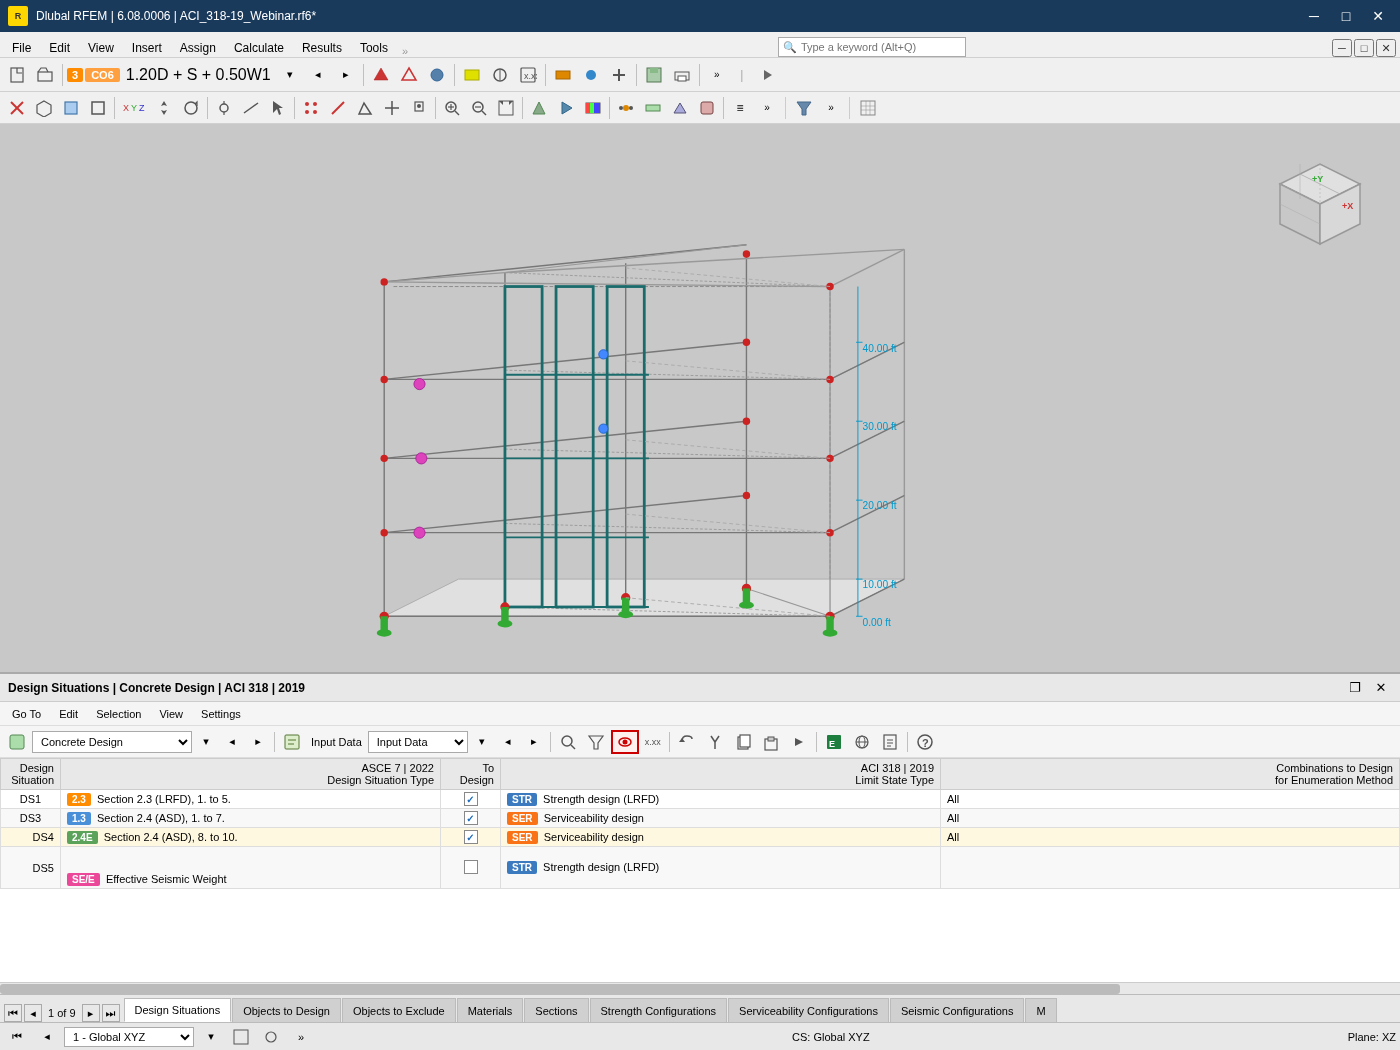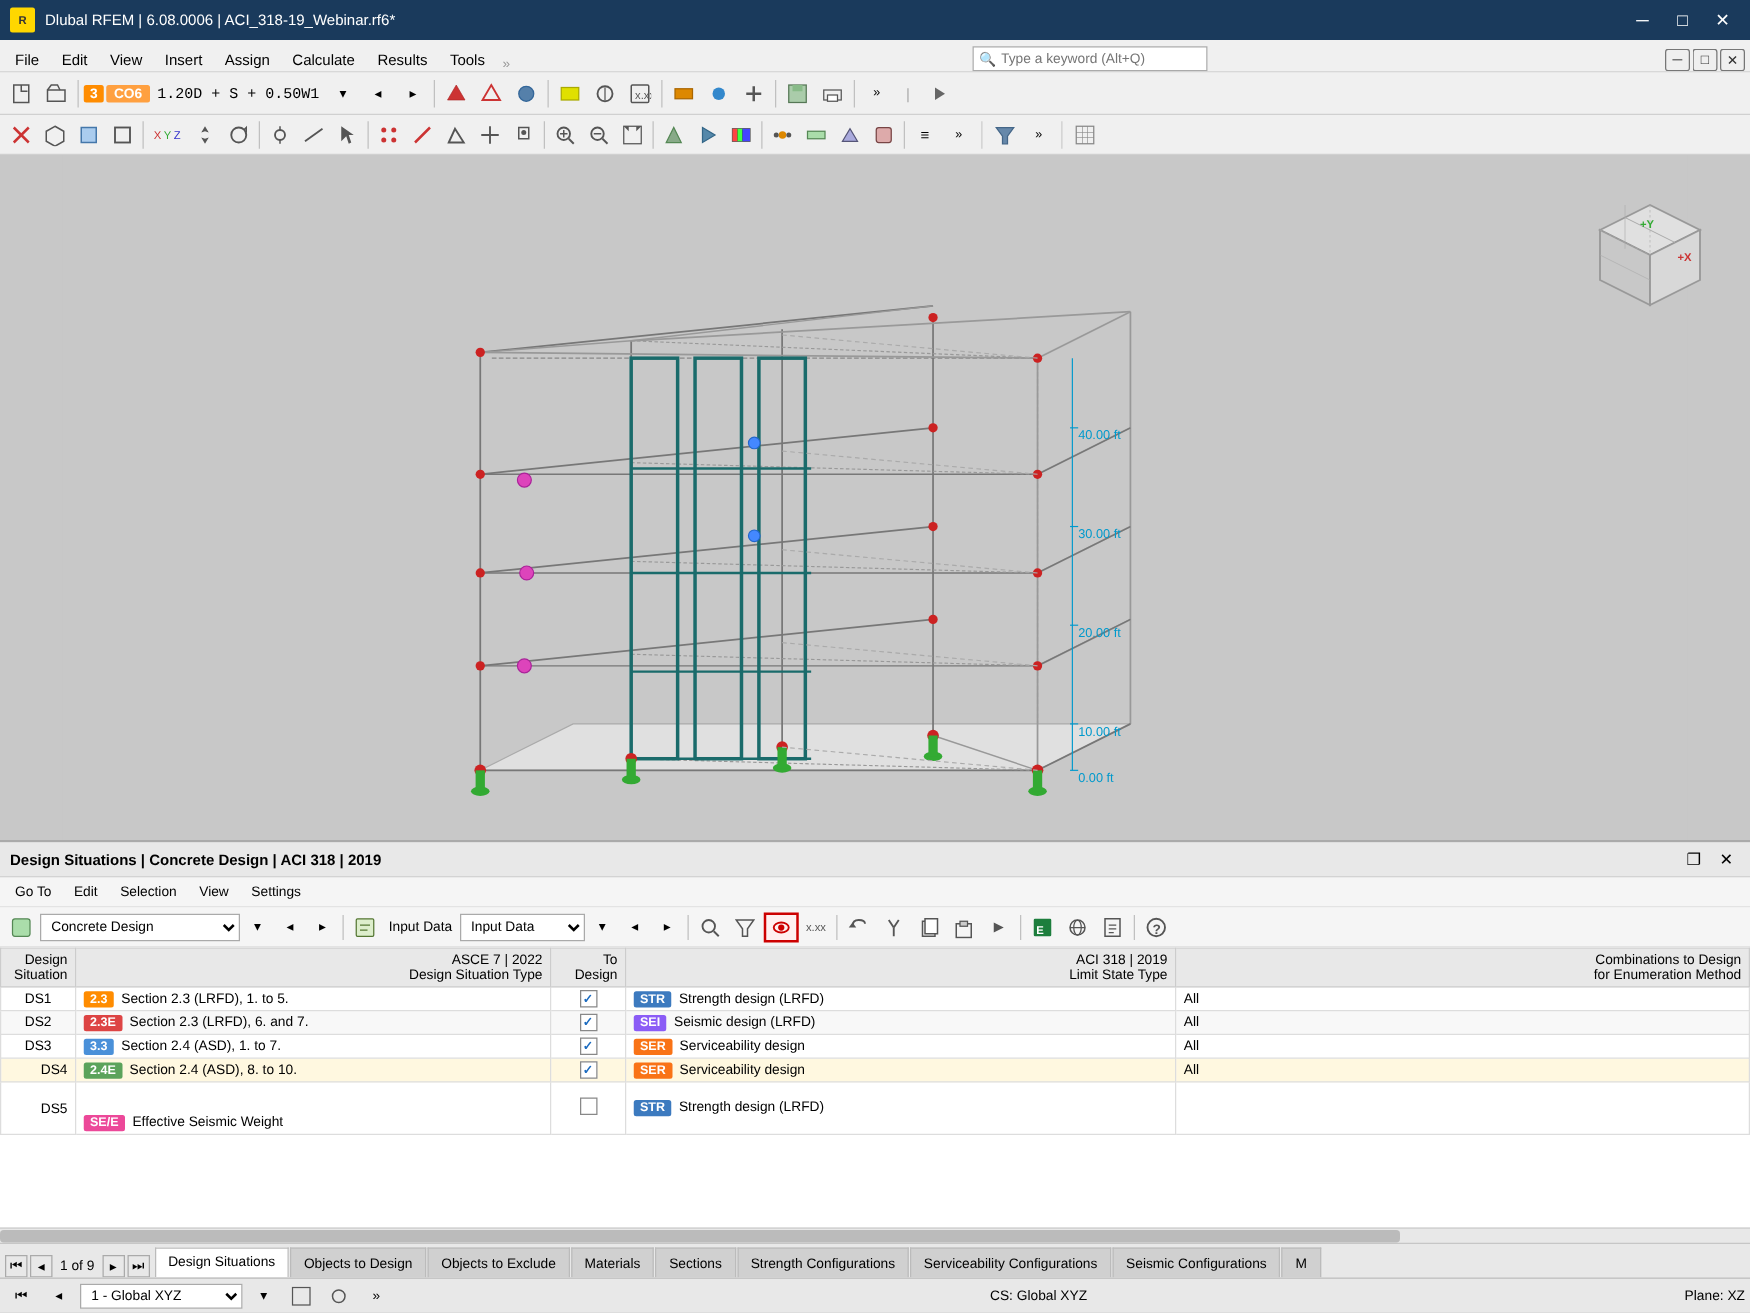--- a/index.html
+++ b/index.html
@@ -350,21 +350,21 @@
     </button>
     <button class="tb-btn">
       <svg width="18" height="18">
           <rect x="2" y="6" width="14" height="9" fill="none" stroke="#555" stroke-width="1.2"></rect>
           <polyline points="2,6 5,2 10,2 12,6" fill="none" stroke="#555" stroke-width="1.2"></polyline>
         </svg>
     </button>
     <div class="tb-separator"></div>
     <span class="co-badge">3</span>
     <span class="co-label">CO6</span>
-    <span style="font-size:12px;padding:0 4px;font-family:Liberation Mono, monospace;">1.20D + S + 0.50W1</span>
+    <span style="font-size:16px;padding:0 4px;">1.20D + S + 0.50W1</span>
     <button class="tb-btn">▾</button>
     <button class="tb-btn">◂</button>
     <button class="tb-btn">▸</button>
     <div class="tb-separator"></div>
 
     <button class="tb-btn">
         <svg width="18" height="18">
           <polygon points="9,2 16,14 2,14" fill="#cc3333" stroke="#aa2222" stroke-width="0.5"></polygon>
         </svg>
       </button>
@@ -913,40 +913,25 @@
               <td class="checkbox-cell">
                 <div class="check-box checked">✓</div>
               </td>
               <td>
                 <span class="badge badge-str">STR</span>
                 &nbsp;Strength design (LRFD)
               </td>
               <td>All</td>
             </tr>
 
-            <tr>
-              <td style="text-align:center">DS2</td>
-              <td>
-                <span class="badge ds-23e">2.3E</span>
-                &nbsp;Section 2.3 (LRFD), 6. and 7.
-              </td>
-              <td class="checkbox-cell">
-                <div class="check-box checked">✓</div>
-              </td>
-              <td>
-                <span class="badge badge-sei">SEI</span>
-                &nbsp;Seismic design (LRFD)
-              </td>
-              <td>All</td>
-            </tr>
 
             <tr>
               <td style="text-align:center">DS3</td>
               <td>
-                <span class="badge ds-24">3.3</span>
+                <span class="badge ds-24">1.3</span>
                 &nbsp;Section 2.4 (ASD), 1. to 7.
               </td>
               <td class="checkbox-cell">
                 <div class="check-box checked">✓</div>
               </td>
               <td>
                 <span class="badge badge-ser">SER</span>
                 &nbsp;Serviceability design
               </td>
               <td>All</td>

